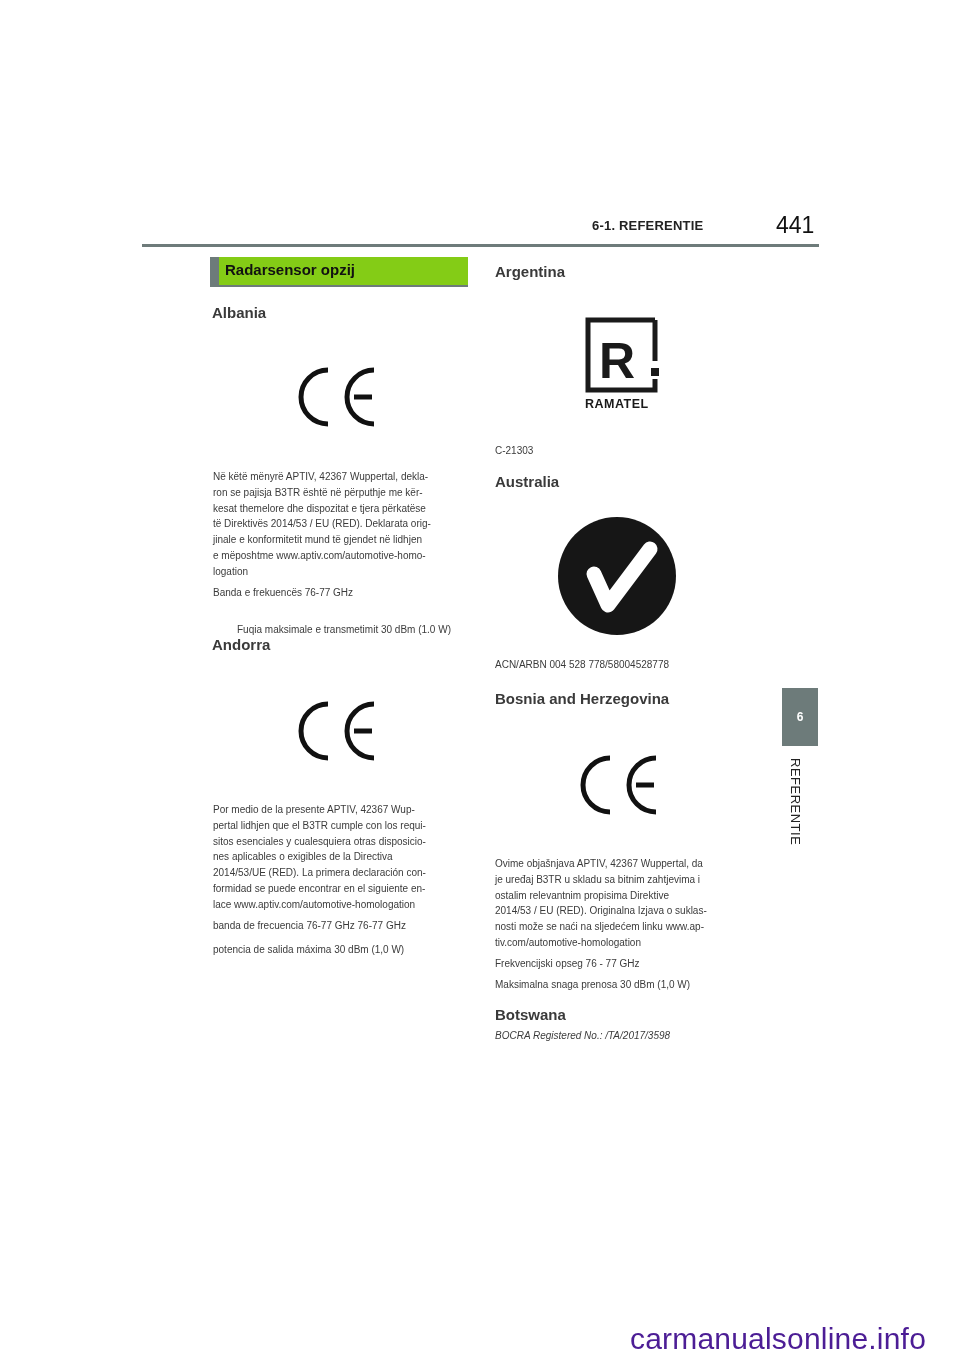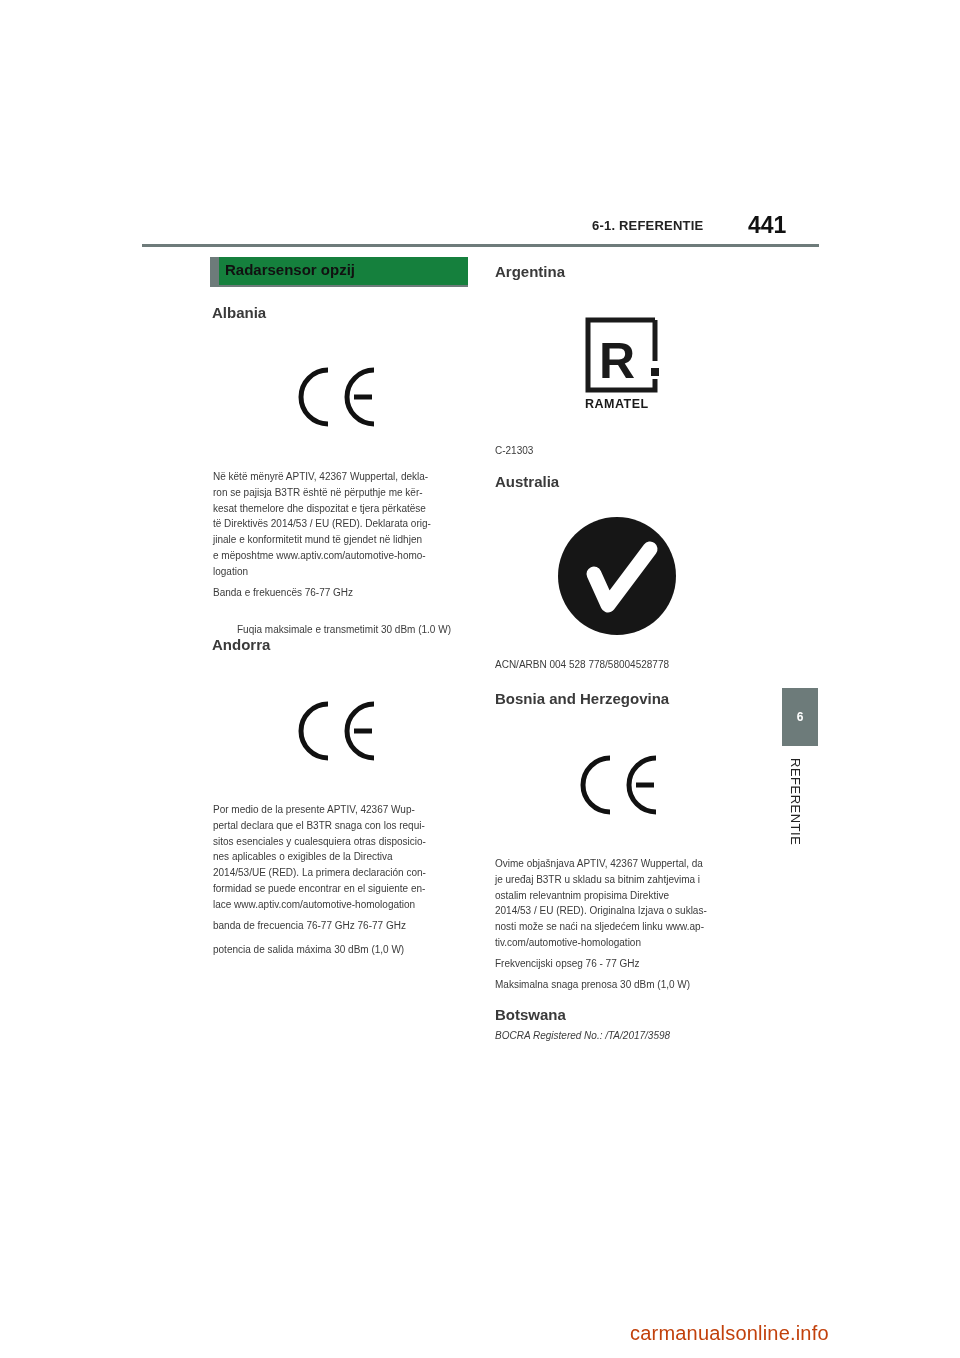--- a/index.html
+++ b/index.html
@@ -1,34 +1,34 @@
 <!DOCTYPE html>
 <html><head>
 <meta charset="utf-8">
 <style>
   html, body { margin: 0; padding: 0; background: #ffffff; }
   body { width: 960px; height: 1358px; position: relative; overflow: hidden;
          font-family: "Liberation Sans", sans-serif; color: #2a2a2a; }
   .page-header { position: absolute; left: 0; top: 0; width: 892px; height: 250px; }
   .section-ref { position: absolute; left: 592px; top: 218px; font-size: 13px; font-weight: bold; color: #222; letter-spacing: 0.2px; }
-  .page-number { position: absolute; left: 748px; top: 212px; font-size: 23px; font-weight: bold; color: #111; }
+  .page-number { position: absolute; left: 776px; top: 212px; font-size: 23px; font-weight: normal; color: #111; }
   .header-rule { position: absolute; left: 142px; top: 244px; width: 677px; height: 3px; background: #6e7b7a; }
 
   .side-tab { position: absolute; left: 782px; top: 688px; width: 36px; height: 58px; background: #6d7b7a; color: #fff;
               font-size: 12px; font-weight: bold; display: flex; align-items: center; justify-content: center; }
   .side-label { position: absolute; left: 788px; top: 758px; writing-mode: vertical-rl; font-size: 13px; color: #222; letter-spacing: 0.5px; }
 
-  .banner { position: absolute; left: 210px; top: 257px; width: 258px; height: 30px; background: #15803d;
+  .banner { position: absolute; left: 210px; top: 257px; width: 258px; height: 30px; background: #84cc16;
             border-left: 9px solid #6d7b7a; border-bottom: 2px solid #6d7b7a; box-sizing: border-box; }
   .banner span { position: absolute; left: 6px; top: 4px; font-size: 15px; font-weight: bold; color: #111; }
 
   .h2 { position: absolute; font-size: 15px; font-weight: bold; color: #3a3a3a; }
   .para { position: absolute; font-size: 10px; line-height: 15.8px; color: #3b3b3b; }
   .logo { position: absolute; }
-  .watermark { position: absolute; left: 630px; top: 1322px; font-size: 20px; color: #c2410c; letter-spacing: 0.2px; }
+  .watermark { position: absolute; left: 630px; top: 1322px; font-size: 30px; color: #4c1d95; letter-spacing: 0.2px; }
 </style>
 </head>
 <body>
 
 <div class="page-header">
   <span class="section-ref">6-1. REFERENTIE</span>
   <span class="page-number">441</span>
   <div class="header-rule"></div>
 </div>
 
@@ -64,21 +64,21 @@
 <div class="h2" style="left:212px; top:636px;">Andorra</div>
 
 <svg class="logo" style="left:294px; top:700px;" width="86" height="62" viewBox="0 0 86 62">
   <path d="M34 4 A27 27 0 0 0 34 58" fill="none" stroke="#111" stroke-width="5"></path>
   <path d="M80 4 A27 27 0 0 0 80 58" fill="none" stroke="#111" stroke-width="5"></path>
   <line x1="60" y1="31" x2="78" y2="31" stroke="#111" stroke-width="5"></line>
 </svg>
 
 <div class="para" style="left:213px; top:802px; width:262px;">
   <div>Por medio de la presente APTIV, 42367 Wup-</div>
-  <div>pertal declara que el B3TR snaga con los requi-</div>
+  <div>pertal lidhjen que el B3TR cumple con los requi-</div>
   <div>sitos esenciales y cualesquiera otras disposicio-</div>
   <div>nes aplicables o exigibles de la Directiva</div>
   <div>2014/53/UE (RED). La primera declaración con-</div>
   <div>formidad se puede encontrar en el siguiente en-</div>
   <div>lace www.aptiv.com/automotive-homologation</div>
   <div style="margin-top:5px;">banda de frecuencia 76-77 GHz 76-77 GHz</div>
   <div style="margin-top:9px;">potencia de salida máxima 30 dBm (1,0 W)</div>
 </div>
 
 <div class="h2" style="left:495px; top:263px;">Argentina</div>

